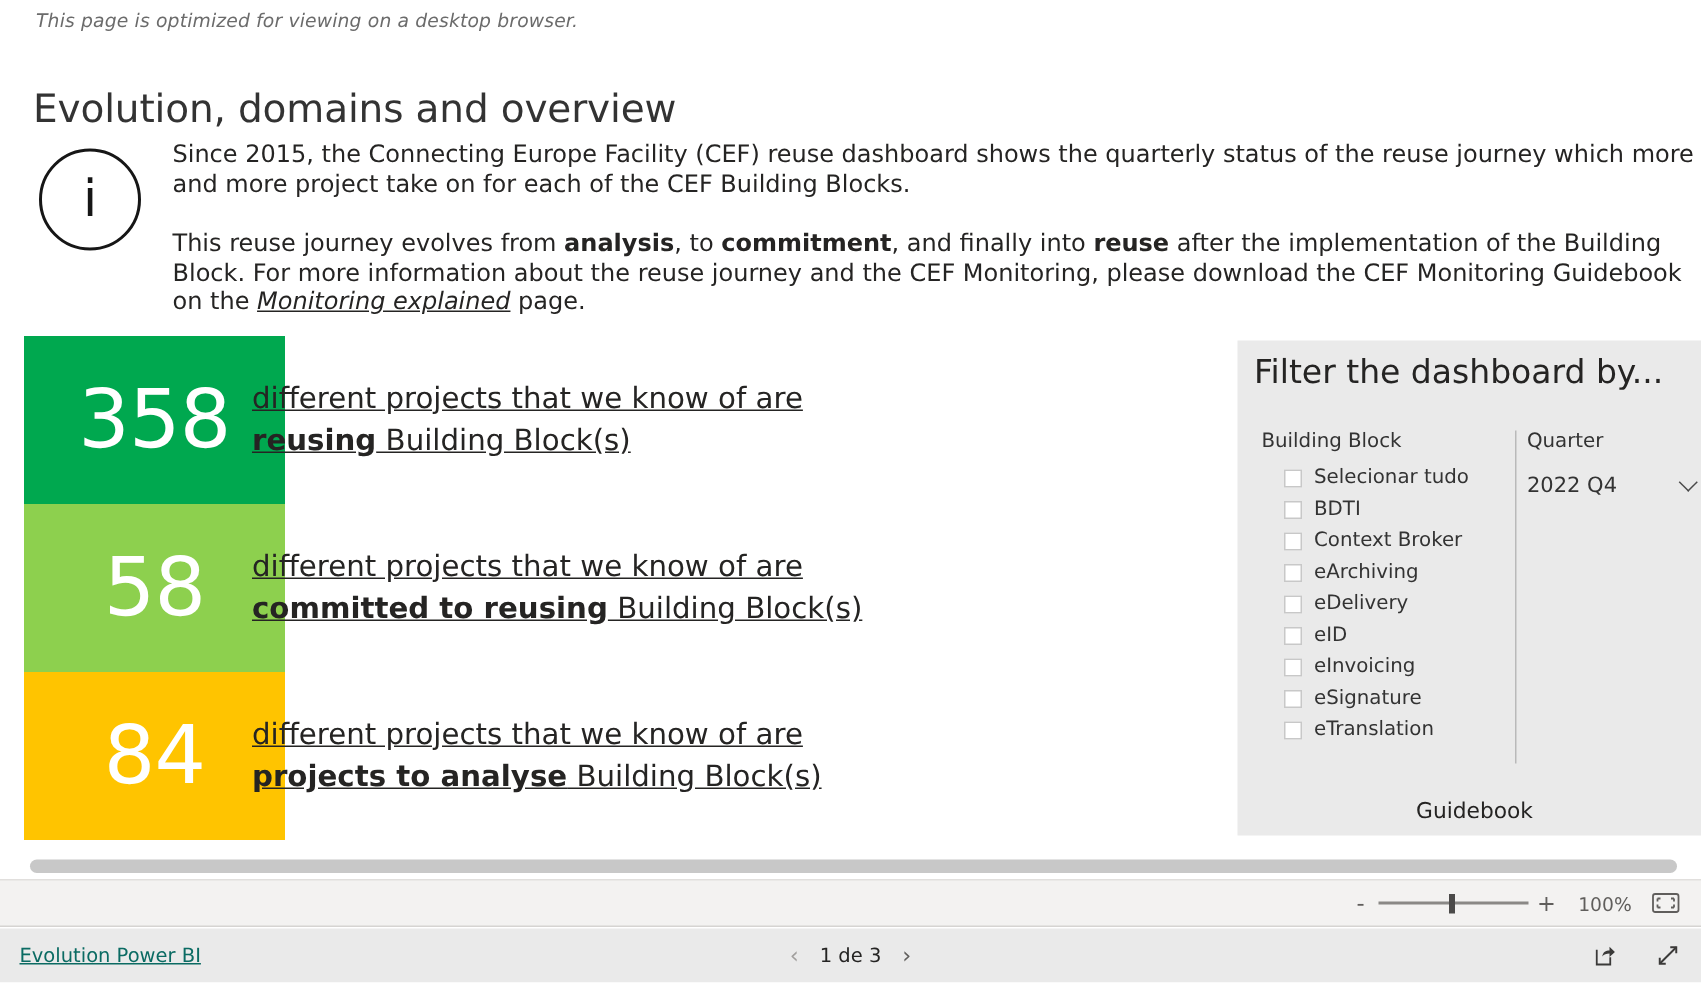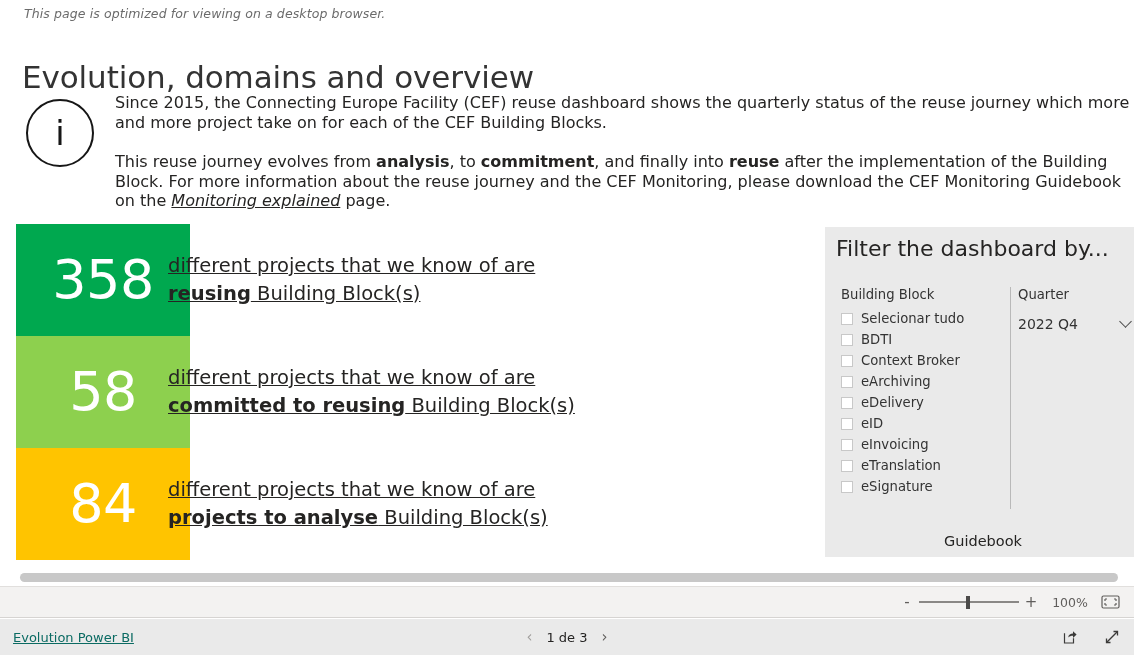--- a/index.html
+++ b/index.html
@@ -23,21 +23,21 @@
   }
 
   .desktop-note {
     position: absolute; left: 8px; top: 6px;
     font-size: 12.5px; font-style: italic; color: #6b6b6b;
     letter-spacing: .1px;
   }
 
   .page-title {
     position: absolute; left: 6px; top: 36px;
-    font-size: 31px; font-weight: 400; color: #333333;
+    font-size: 26px; font-weight: 400; color: #333333;
     letter-spacing: -.1px; line-height: 40px; white-space: nowrap;
   }
 
   
   .info-icon {
     position: absolute; left: 10px; top: 99px;
     width: 68px; height: 68px; border-radius: 50%;
     border: 2px solid #161616; background: #fff;
   }
   .info-icon .glyph {
@@ -103,20 +103,21 @@
     position: absolute; left: 185px; top: 60px;
     width: 1px; height: 222px; background: #b9b9b9;
   }
   .fc-label {
     font-size: 13.2px; color: #333333; margin-bottom: 6px;
     display: block;
   }
   .cb-row {
     display: flex; align-items: center; height: 21px;
     cursor: pointer;
+    margin-left: 15px;
   }
   .cb-box {
     width: 12px; height: 12px; border: 1px solid #c8c8c8;
     background: #ffffff; margin-right: 8px; flex: 0 0 auto;
   }
   .cb-text {
     font-size: 13.2px; color: #333333; line-height: 21px;
     white-space: nowrap;
   }
   .q-select {
@@ -310,25 +311,25 @@
             <div class="cb-row">
               <span class="cb-box"></span>
               <span class="cb-text">eID</span>
             </div>
             <div class="cb-row">
               <span class="cb-box"></span>
               <span class="cb-text">eInvoicing</span>
             </div>
             <div class="cb-row">
               <span class="cb-box"></span>
+              <span class="cb-text">eSignature</span>
+            </div>
+            <div class="cb-row">
+              <span class="cb-box"></span>
               <span class="cb-text">eTranslation</span>
-            </div>
-            <div class="cb-row">
-              <span class="cb-box"></span>
-              <span class="cb-text">eSignature</span>
             </div>
           </div>
       </div>
 
       <div class="col-q">
         <span class="fc-label">Quarter</span>
         <div class="q-select">
           <span class="q-val">2022 Q4</span>
           <span class="chev"></span>
         </div>

